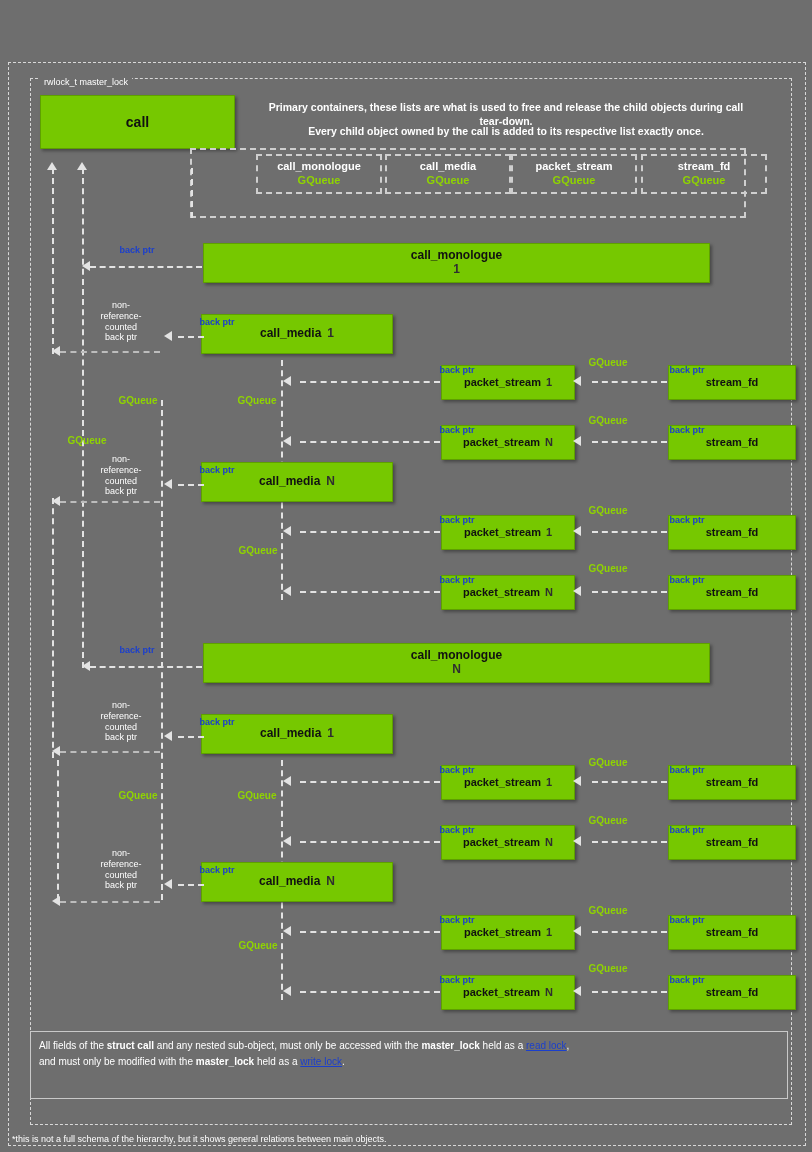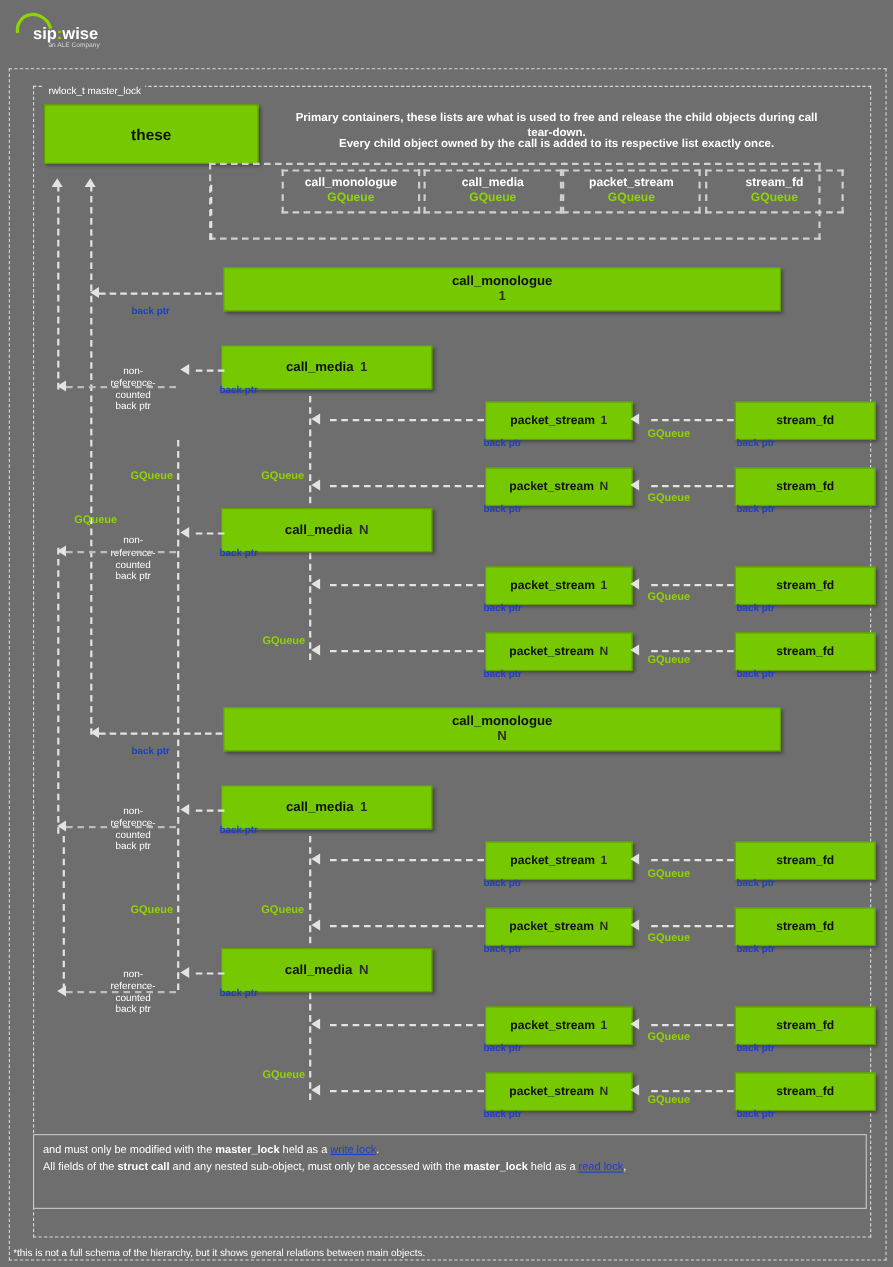--- a/index.html
+++ b/index.html
@@ -77,21 +77,21 @@
     font-size:11px;font-weight:bold;color:#ffffff;line-height:1.25;
   }
   .legend-box .g{color:#8fd400;}
   
   .cap{
     position:absolute;text-align:center;font-size:10.5px;font-weight:bold;color:#ffffff;
     line-height:1.35;
   }
   
   .lbl{
-    position:absolute;font-size:9px;color:#ffffff;line-height:1.2;text-align:center;margin-top:32px;
+    position:absolute;font-size:9px;color:#ffffff;line-height:1.2;text-align:center;
   }
   .lbl-blue{color:#1b3fcc;font-weight:bold;}
   .lbl-g{color:#8fd400;font-weight:bold;font-size:10px;}
   
   .dl-h{position:absolute;border-top:2px dashed #e3e3e3;height:0;}
   .dl-v{position:absolute;border-left:2px dashed #e3e3e3;width:0;}
   .dl-h.grey{border-top-color:#bdbdbd;}
   
   .arrow-l{
     position:absolute;width:0;height:0;
@@ -113,35 +113,28 @@
   .note b{font-weight:bold;}
   .note .link{color:#1b3fcc;text-decoration:underline;}
   .footnote{
     position:absolute;left:12px;top:1134px;font-size:9px;color:#ffffff;
   }
 </style>
 </head>
 <body>
 
 <div class="header">
-  <div class="logo">
-    <div class="swoosh"></div>
-    <div class="word">
-      <span>sip</span><span class="colon">:</span><span>wise</span>
-    </div>
-    <div class="sub">an ALE Company</div>
-  </div>
 </div>
 
 <div class="frame-outer"></div>
 <div class="frame-inner"></div>
 <div class="frame-label">rwlock_t master_lock</div>
 
 <div class="box call-box">
-  <span class="ln">these</span>
+  <span class="ln">call</span>
 </div>
 
 <div class="cap" style="left:258px;top:100px;width:496px;">Primary containers, these lists are what is used to free and release the child objects during call tear-down.</div>
 <div class="cap" style="left:258px;top:124px;width:496px;">Every child object owned by the call is added to its respective list exactly once.</div>
 
 <div class="legend-wrap"></div>
 <div class="legend-box" style="left:256px;">
   <span>call_monologue</span>
   <span class="g">GQueue</span>
 </div>
@@ -364,21 +357,21 @@
 <div class="box" style="left:668px;top:975px;width:126px;height:33px;font-size:11px;">
   <span class="ln">stream_fd</span>
 </div>
 <div class="lbl lbl-blue" style="left:662px;top:975px;width:50px;">back ptr</div>
 <div class="dl-h" style="left:592px;top:991px;width:75px;"></div>
 <div class="arrow-l" style="left:573px;top:986px;"></div>
 <div class="lbl lbl-g" style="left:582px;top:963px;width:52px;">GQueue</div>
 
 <div class="note">
   <div>
+    <span>All fields of the </span><b>struct call</b><span> and any nested sub-object, must only be accessed with the </span><b>master_lock</b><span> held as a </span><span class="link">read lock</span><span>,</span>
+  </div>
+  <div>
     <span>and must only be modified with the </span><b>master_lock</b><span> held as a </span><span class="link">write lock</span><span>.</span>
   </div>
-  <div>
-    <span>All fields of the </span><b>struct call</b><span> and any nested sub-object, must only be accessed with the </span><b>master_lock</b><span> held as a </span><span class="link">read lock</span><span>,</span>
-  </div>
   <div style="height:10px;"></div>
 </div>
 
 <div class="footnote">*this is not a full schema of the hierarchy, but it shows general relations between main objects.</div>
 
 </body></html>

